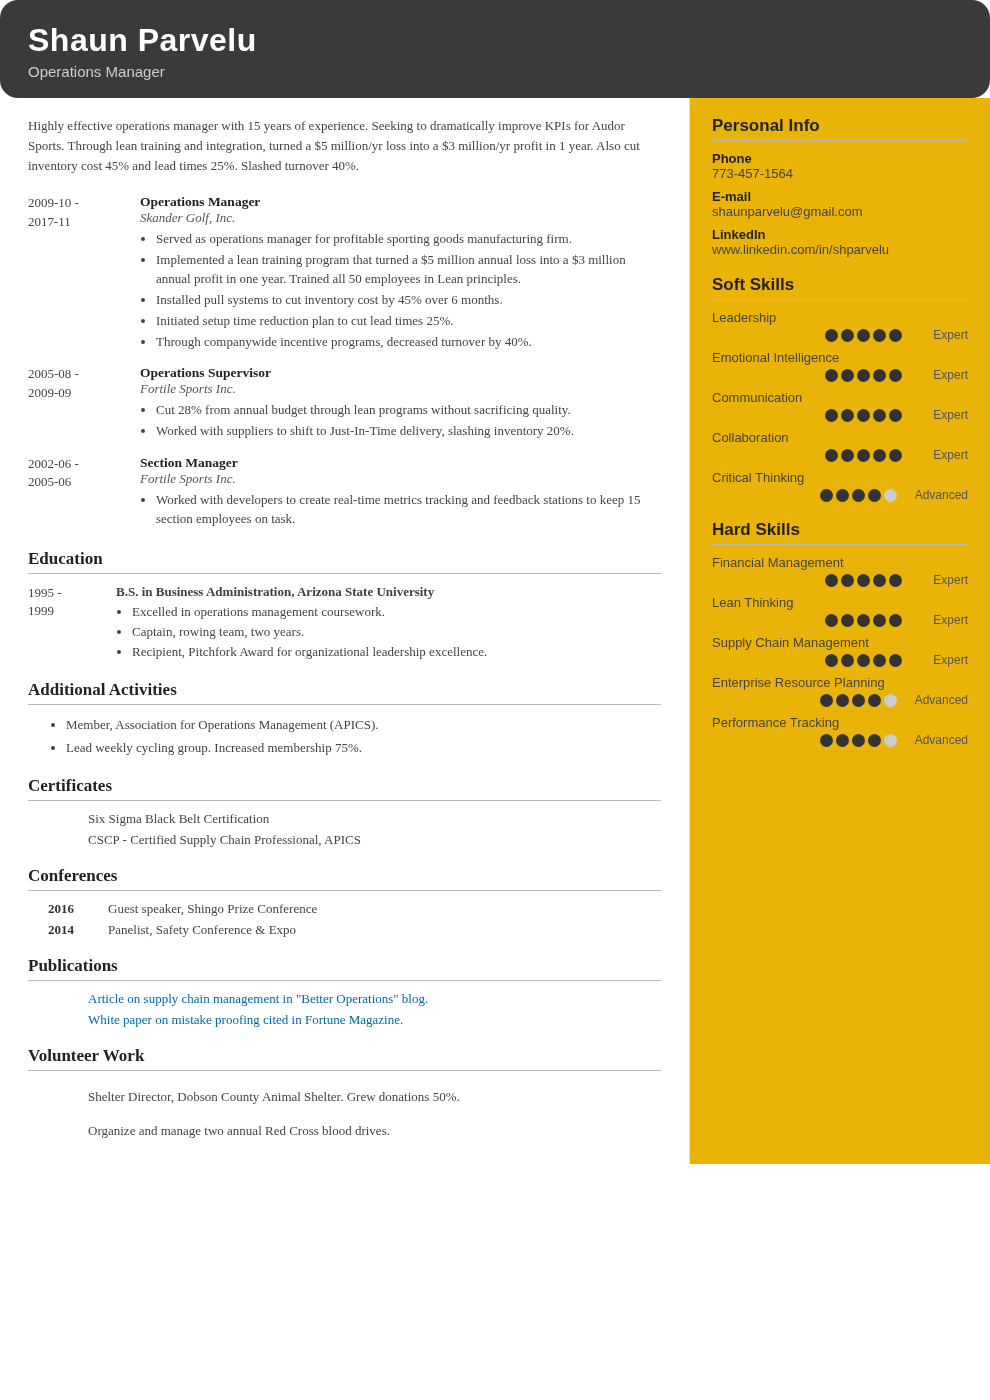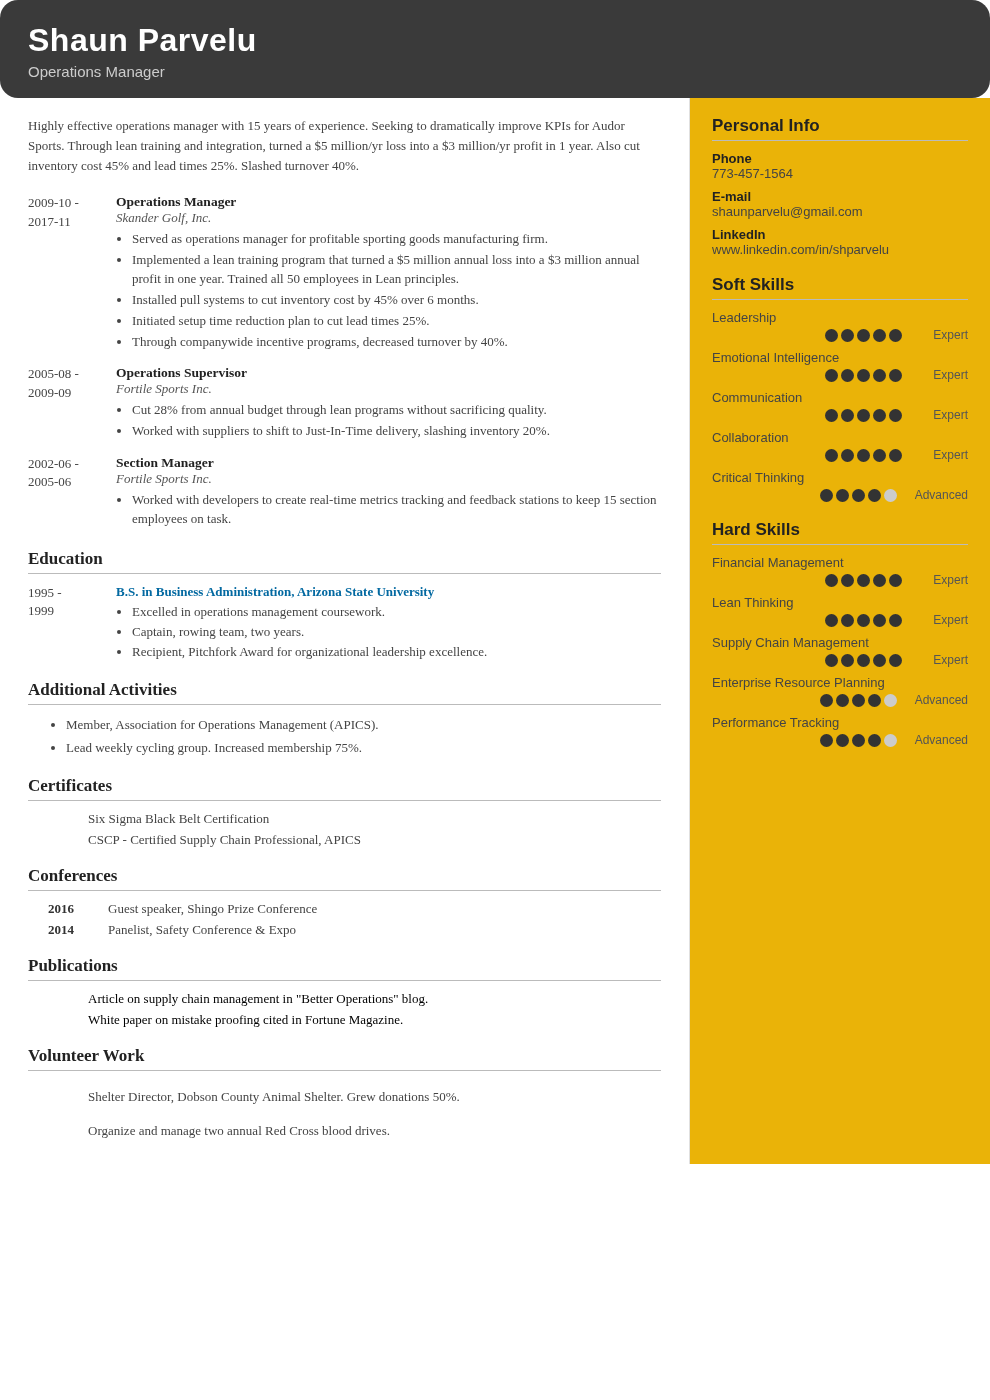--- a/index.html
+++ b/index.html
@@ -59,20 +59,21 @@
       padding-bottom: 4px;
       margin-bottom: 10px;
       margin-top: 18px;
     }
     .section-title:first-of-type {
       margin-top: 0;
     }
     .exp-block {
       display: flex;
       margin-bottom: 12px;
+      gap: 24px;
     }
     .exp-date {
       min-width: 88px;
       font-size: 13px;
       color: #444;
       padding-top: 0;
       line-height: 1.4;
     }
     .exp-content {
       flex: 1;
@@ -100,21 +101,21 @@
     .edu-block {
       display: flex;
       margin-bottom: 10px;
     }
     .edu-content {
       flex: 1;
     }
     .edu-degree {
       font-weight: 800;
       font-size: 13px;
-      color: #0369a1;
+      color: #404040;
     }
     .edu-bullets {
       padding-left: 16px;
       margin-top: 3px;
     }
     .edu-bullets li {
       color: #444;
       line-height: 1.45;
       margin-bottom: 1px;
     }
@@ -140,21 +141,21 @@
       min-width: 60px;
       font-weight: 700;
       color: #333;
     }
     .conf-desc {
       color: #444;
     }
     .pub-item {
       padding-left: 60px;
       margin-bottom: 5px;
-      color: #000000;
+      color: #0369a1;
       font-size: 13px;
     }
     .vol-item {
       padding-left: 60px;
       margin-bottom: 5px;
       color: #444;
       font-size: 13px;
       margin-top: 18px;
     }
     

